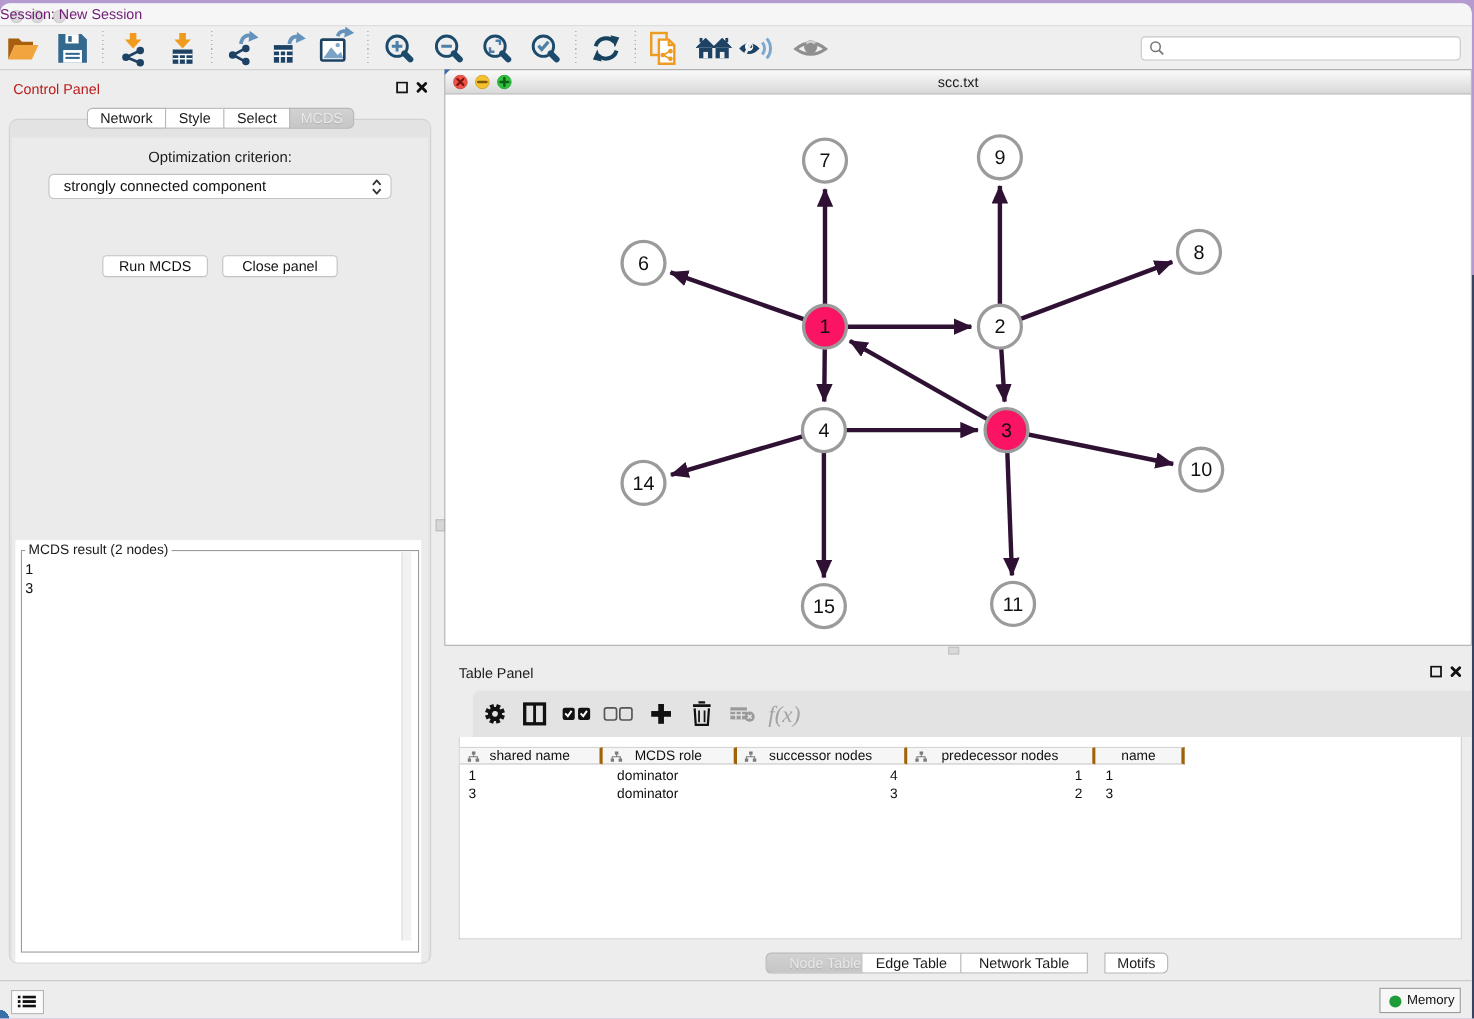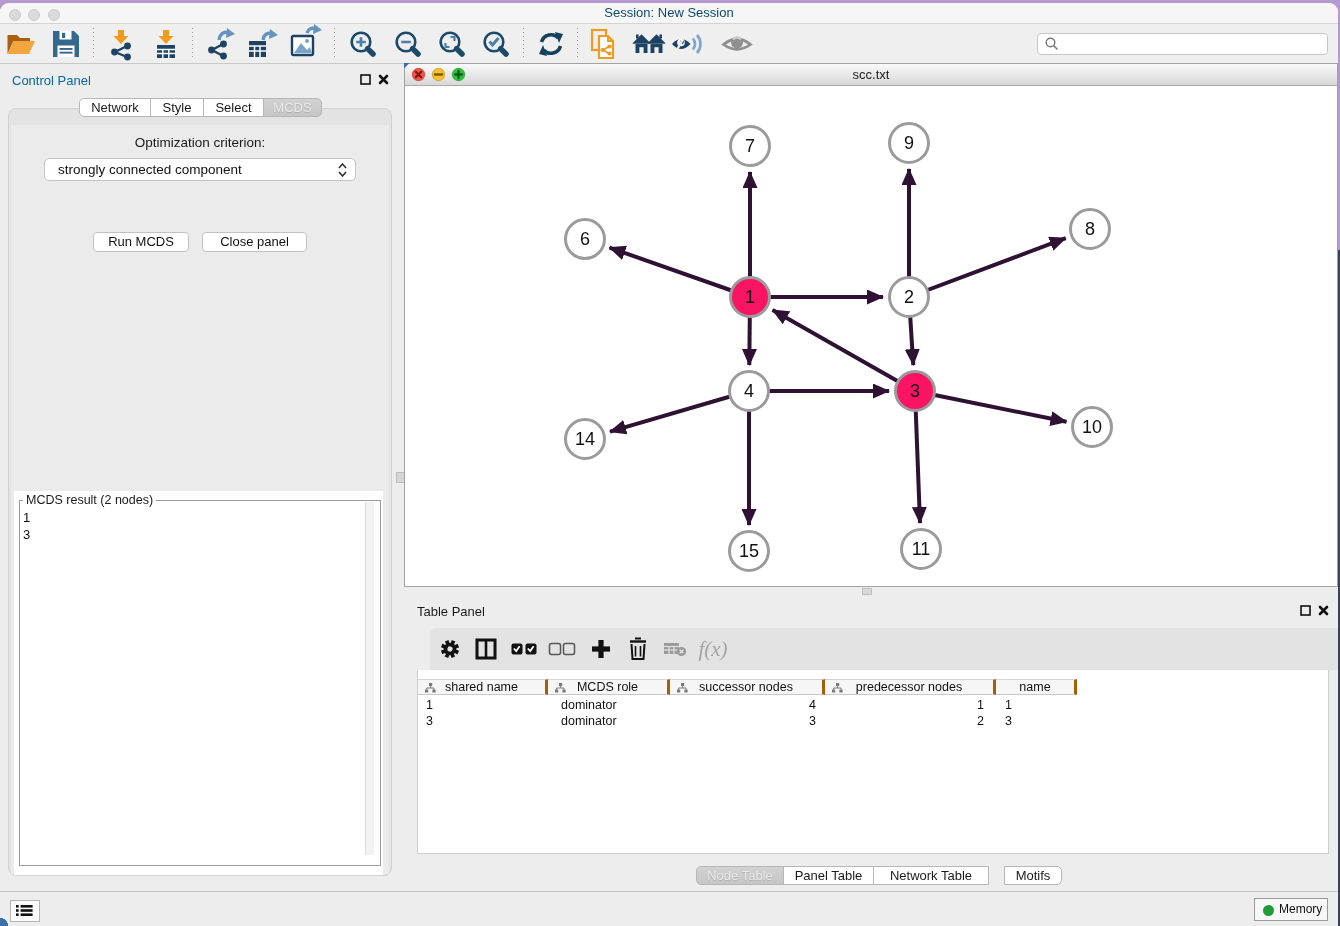--- a/index.html
+++ b/index.html
@@ -6,31 +6,31 @@
   body{width:1340px;height:926px;overflow:hidden;position:relative;
        background:#b49ace;font-family:"Liberation Sans",sans-serif;}
   .abs{position:absolute;}
   #win{position:absolute;left:0;top:3px;width:1338px;height:923px;
        border-radius:9px 9px 0 0;background:#ededed;overflow:hidden;}
   
   #titlebar{position:absolute;left:0;top:0;width:100%;height:20px;
      background:#f6f6f6;border-bottom:1px solid #d4d4d4;}
   .tl{position:absolute;top:6px;width:12px;height:12px;border-radius:50%;
       background:#dadada;border:1px solid #cacaca;box-sizing:border-box;}
-  #wtitle{position:absolute;top:0;width:100%;text-align:center;line-height:20px;
-      font-size:13px;color:#0c4a6e;}
+  #wtitle{position:absolute;top:0;width:100%;line-height:20px;
+      font-size:13px;color:#701a75;}
   #toolbar{position:absolute;left:0;top:21px;width:100%;height:39px;
       background:#efefef;border-bottom:1px solid #c8c8c8;}
   .tsep{position:absolute;top:4px;height:31px;width:1px;
       background-image:repeating-linear-gradient(#9a9a9a 0 1px,transparent 1px 4px);}
   #search{position:absolute;left:1037px;top:9px;width:289px;height:20px;
       background:#fff;border:1px solid #c6c6c6;border-radius:4px;}
   #main{position:absolute;left:0;top:61px;width:100%;height:827px;background:#ededed;}
   
-  #cptitle{position:absolute;left:12px;top:9px;font-size:13px;color:#0369a1;}
+  #cptitle{position:absolute;left:12px;top:9px;font-size:13px;color:#b91c1c;}
   .tabrow{position:absolute;height:19px;z-index:5;}
   .tab{position:absolute;top:0;height:19px;box-sizing:border-box;background:#fff;
      border:1px solid #b7b7b7;font-size:13px;text-align:center;line-height:18px;color:#1a1a1a;}
   .tabsel{background:linear-gradient(#d2d2d2,#c6c6c6);color:#e9e9e9;
      text-shadow:0 1px 1px #adadad;}
   #cpbox{position:absolute;left:8px;top:44px;width:384px;height:768px;
      background:#e3e3e3;border:1px solid #d2d2d2;border-radius:8px;box-sizing:border-box;}
   #cpinner{position:absolute;left:11px;top:61px;width:378px;height:749px;background:#ebebeb;}
   #optlabel{position:absolute;left:0;top:71px;width:400px;text-align:center;
      font-size:13.5px;color:#1a1a1a;}
@@ -452,22 +452,22 @@
         <div class="trow" style="left:252px;top:27px;width:146px;text-align:right;">4</div>
         <div class="trow" style="left:407px;top:27px;width:159px;text-align:right;">1</div>
         <div class="trow" style="left:587px;top:27px;">1</div>
         <div class="trow" style="left:8px;top:43px;">3</div>
         <div class="trow" style="left:143px;top:43px;">dominator</div>
         <div class="trow" style="left:252px;top:43px;width:146px;text-align:right;">3</div>
         <div class="trow" style="left:407px;top:43px;width:159px;text-align:right;">2</div>
         <div class="trow" style="left:587px;top:43px;">3</div>
       </div>
       <div class="tabrow" style="left:292px;top:272px;">
-        <div class="tab tabsel" style="left:0;width:88px;border-radius:5px 0 0 5px;">Node Table</div>
-        <div class="tab" style="left:87px;width:91px;">Panel Table</div>
+        <div class="tab tabsel" style="left:0;width:88px;border-radius:5px 0 0 5px;text-align:right;">Node Table</div>
+        <div class="tab" style="left:87px;width:91px;">Edge Table</div>
         <div class="tab" style="left:177px;width:116px;">Network Table</div>
         <div class="tab" style="left:308px;width:58px;border-radius:0 5px 5px 0;">Motifs</div>
       </div>
     </div>
   </div>
 
   <div id="status">
     <div class="abs" style="left:10px;top:8px;width:28px;height:20px;background:#fbfbfb;border:1px solid #b5b5b5;"></div>
     <svg class="abs" style="left:16px;top:13px;" width="17" height="11" viewBox="0 0 17 11">
       <rect x="0" y="0" width="2.6" height="2.6" fill="#111"></rect>

